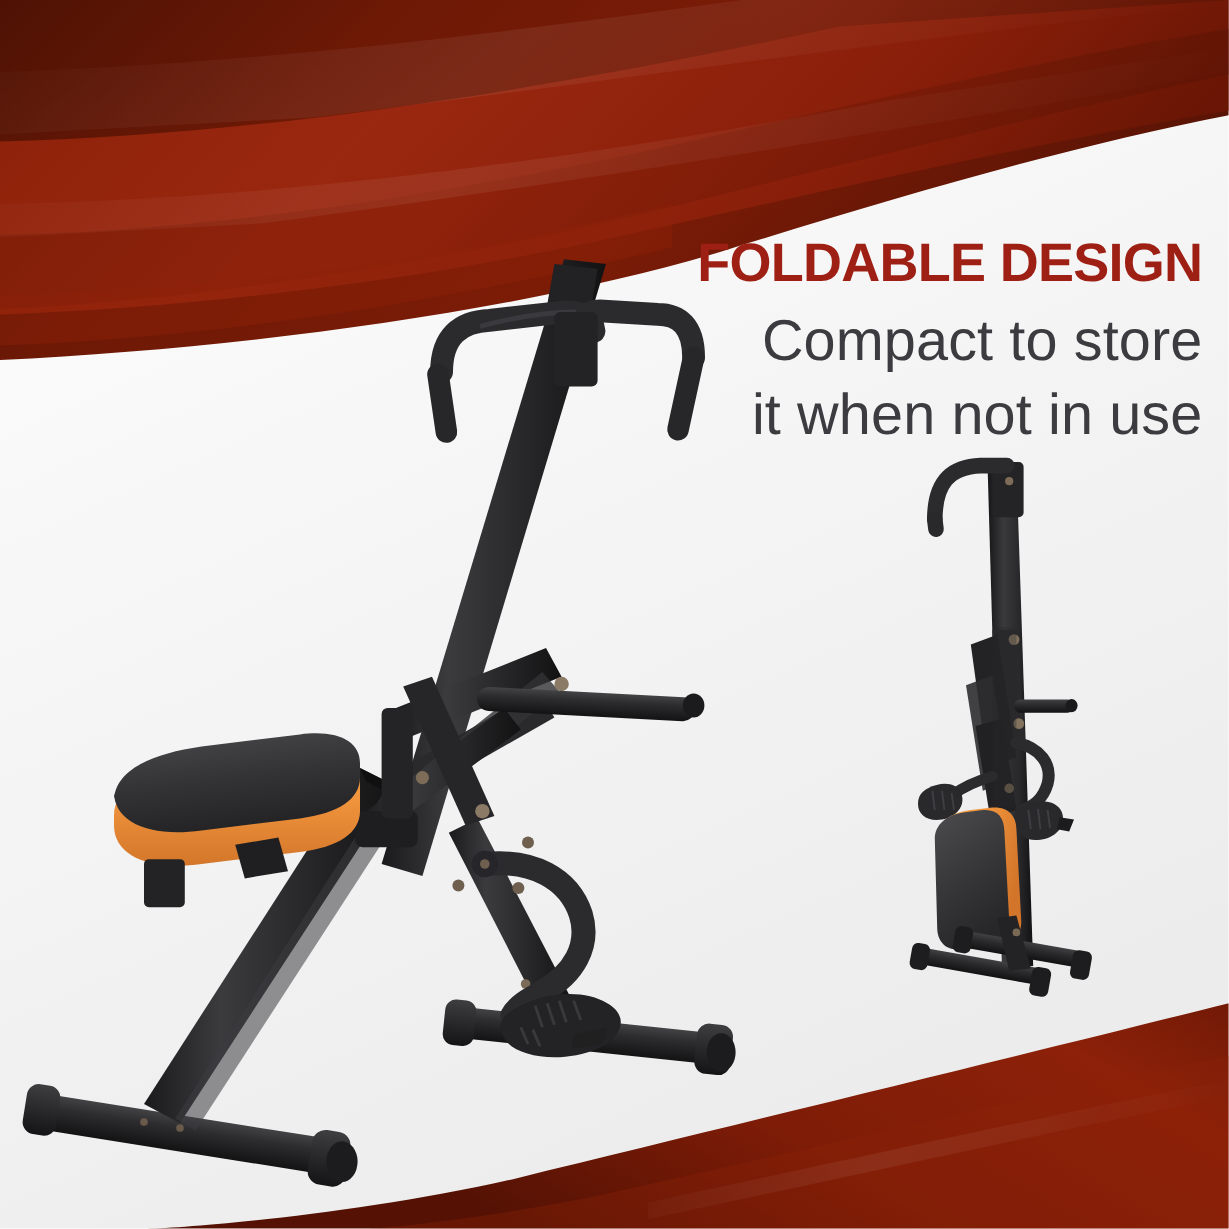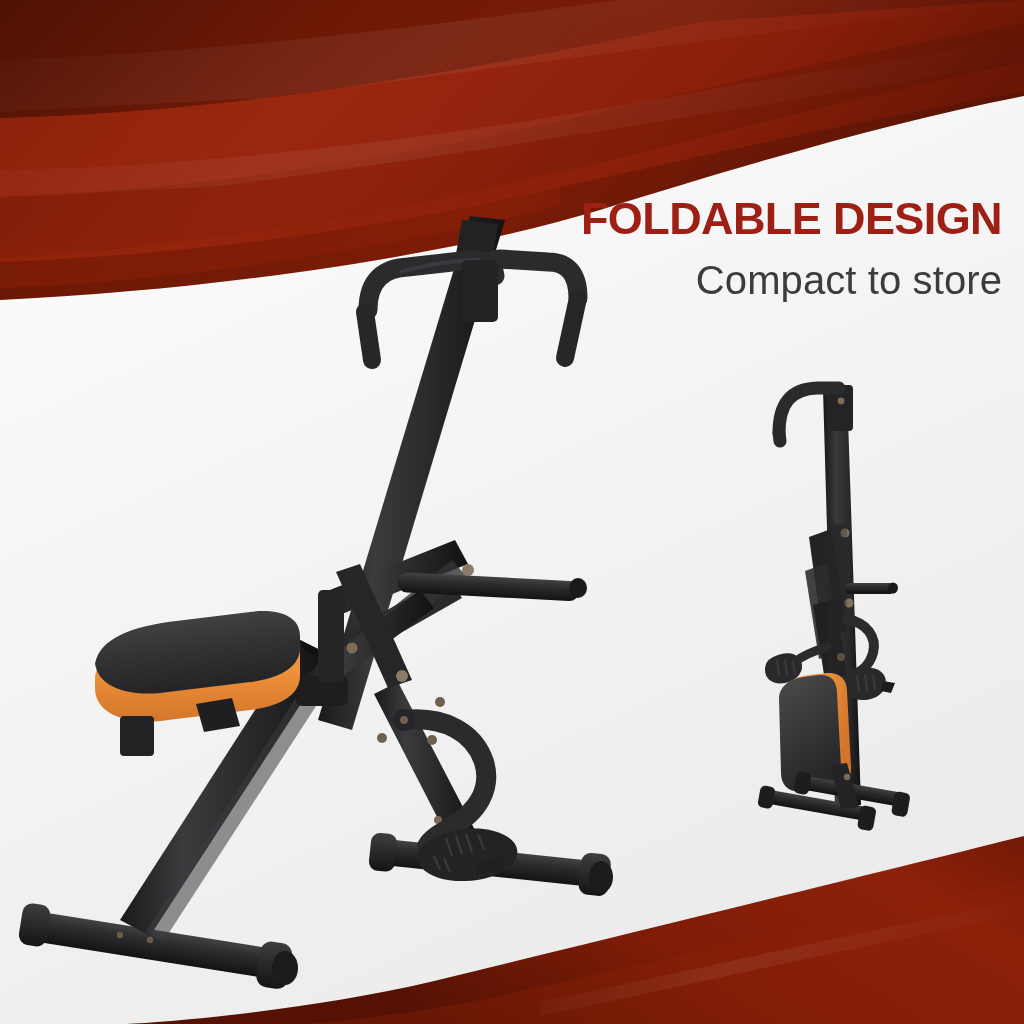--- a/index.html
+++ b/index.html
@@ -44,21 +44,21 @@
     font-size: 45px;
     line-height: 1.02;
     letter-spacing: -0.6px;
     color: #9e1f14;
     margin: 0 0 12px 0;
     white-space: nowrap;
   }
   .subline {
     font-family: "Liberation Sans", sans-serif;
     font-weight: 400;
-    font-size: 40px;
+    font-size: 48px;
     line-height: 1.30;
     letter-spacing: 0.1px;
     color: #3c3c40;
     margin: 0;
   }
   .subline span { display: block; white-space: nowrap; }
 
   
   .product {
     position: absolute;
@@ -160,20 +160,21 @@
                C400,1016 320,1024 300,1024 Z" fill="#8d2109" opacity="0.35"></path>
       <path d="M1024,900 C880,928 700,968 540,1002 L540,1016
                C700,982 880,942 1024,914 Z" fill="url(#sheen)"></path>
     </g>
   </svg>
 
   <div class="text-block">
     <h1 class="headline">FOLDABLE DESIGN</h1>
     <p class="subline">
       <span>Compact to store</span>
+      <span>it when not in use</span>
     </p>
   </div>
 
   <svg class="product" id="machine-main" viewBox="0 0 640 880">
     <defs>
       <linearGradient id="tubeV" x1="0" y1="0" x2="1" y2="0">
         <stop offset="0%" stop-color="#1a1a1c"></stop>
         <stop offset="30%" stop-color="#3b3b3e"></stop>
         <stop offset="58%" stop-color="#2b2b2d"></stop>
         <stop offset="100%" stop-color="#121213"></stop>

